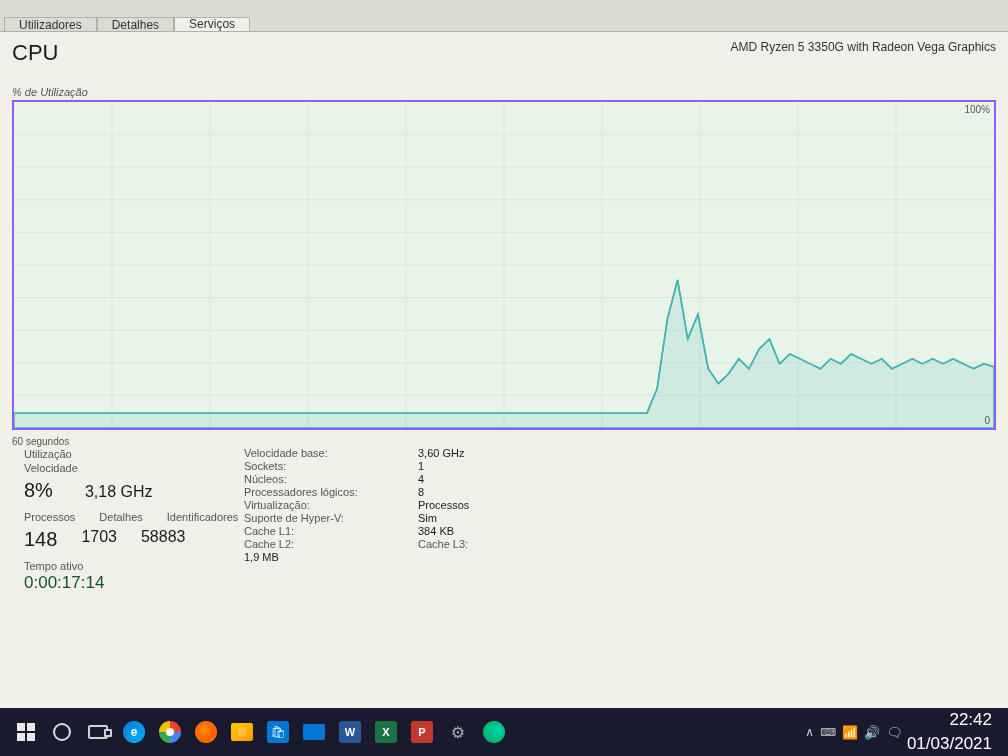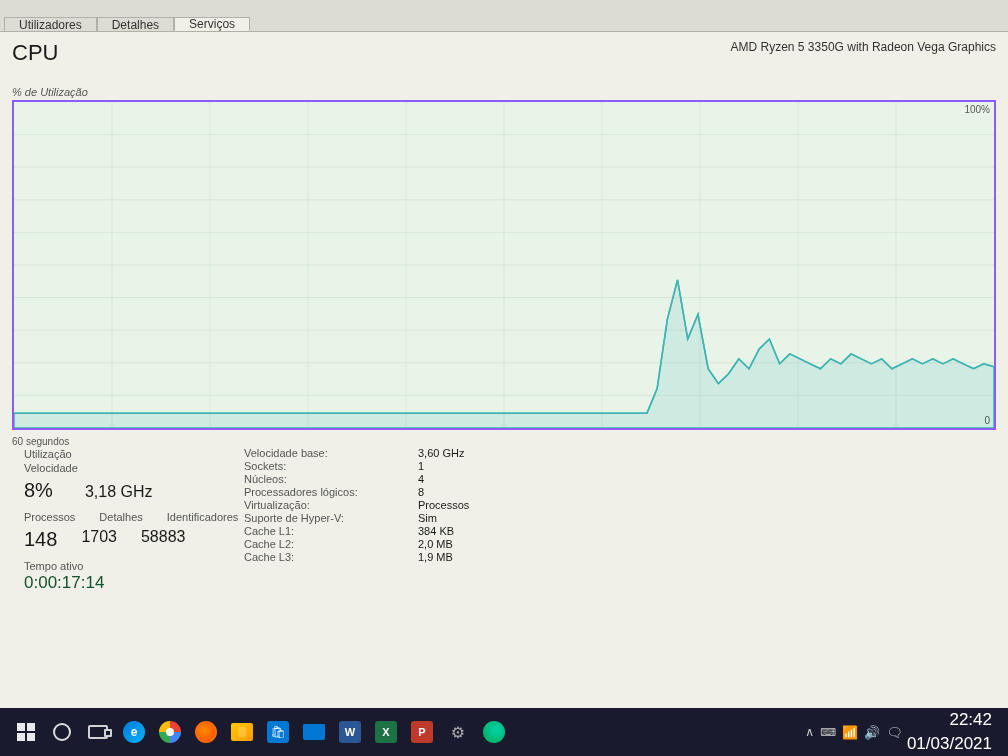--- a/index.html
+++ b/index.html
@@ -370,21 +370,20 @@
             <div class="detail-val">4</div>
             <div class="detail-key">Processadores lógicos:</div>
             <div class="detail-val">8</div>
             <div class="detail-key">Virtualização:</div>
             <div class="detail-val">Processos</div>
             <div class="detail-key">Suporte de Hyper-V:</div>
             <div class="detail-val">Sim</div>
             <div class="detail-key">Cache L1:</div>
             <div class="detail-val">384 KB</div>
             <div class="detail-key">Cache L2:</div>
-            <div class="detail-val">2,0 MB</div>
             <div class="detail-key">Cache L3:</div>
             <div class="detail-val">1,9 MB</div>
           </div>
       </div>
     </div>
 
   </div>
 </div>
 
 <div class="taskbar">

